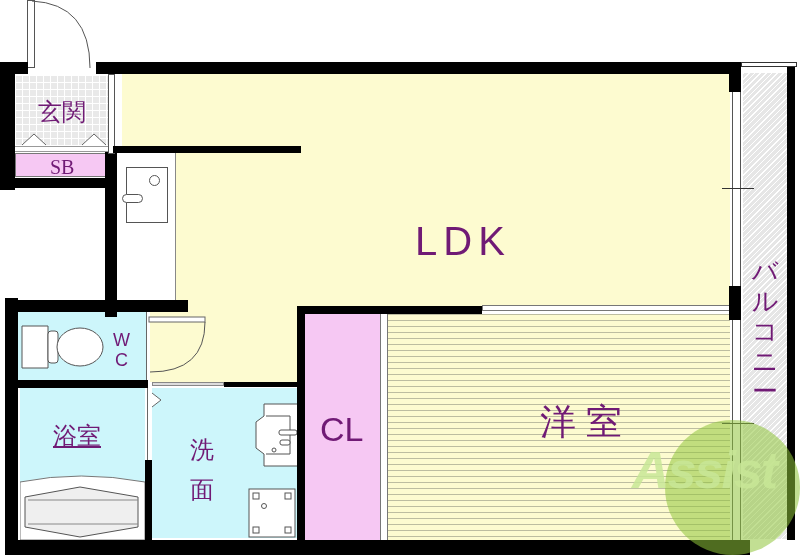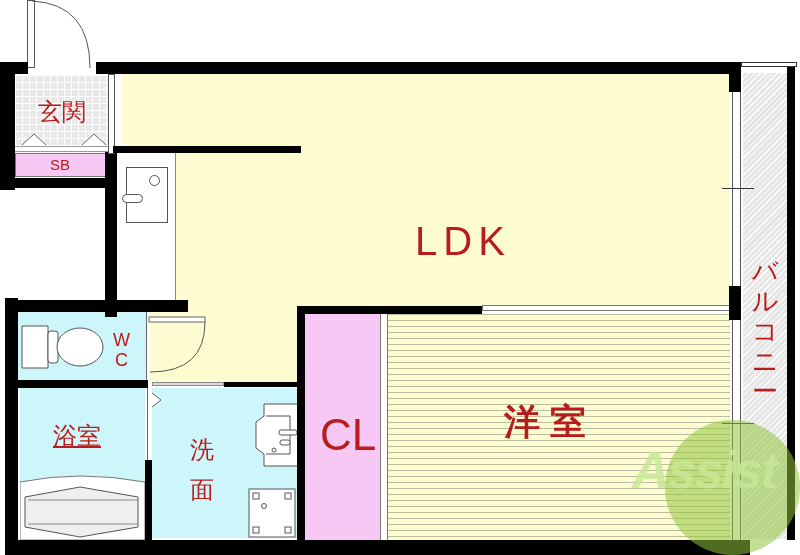--- a/index.html
+++ b/index.html
@@ -1,25 +1,25 @@
 <!DOCTYPE html>
 <html><head>
 <meta charset="utf-8">
 <style>
   html,body{margin:0;padding:0;background:#fff;}
   body{width:800px;height:555px;position:relative;overflow:hidden;font-family:"DejaVu Sans","Liberation Sans",sans-serif;}
   .abs{position:absolute;box-sizing:border-box;}
   .wall{position:absolute;background:#000;}
-  .room-label{position:absolute;color:#b91c1c;white-space:nowrap;}
+  .room-label{position:absolute;color:#701a75;white-space:nowrap;}
   .lbl-ldk{font-size:40px;letter-spacing:6px;font-family:"Liberation Sans",sans-serif;}
   .lbl-yoshitsu{font-size:36px;letter-spacing:10px;}
-  .lbl-cl{font-size:44px;font-family:"Liberation Sans",sans-serif;}
+  .lbl-cl{font-size:34px;font-family:"Liberation Sans",sans-serif;}
   .lbl-jp{font-size:24px;}
   .lbl-wc{font-size:18px;line-height:20px;font-family:"Liberation Sans",sans-serif;text-align:center;}
-  .lbl-sb{font-size:15px;font-family:Liberation Sans, sans-serif;}
+  .lbl-sb{font-size:20px;font-family:Liberation Serif, serif;}
   .lbl-balcony{font-size:26px;line-height:30px;text-align:center;width:30px;}
   .tiles{background-color:#e9e9e9;background-image:linear-gradient(#fff 1px,transparent 1px),linear-gradient(90deg,#fff 1px,transparent 1px);background-size:7px 7px;}
   .floor-lines{background-color:#fdfbd0;background-image:linear-gradient(#bdbda0 1px,transparent 1px);background-size:100% 6px;}
   .hatch{background-color:#e6e6e6;background-image:repeating-linear-gradient(135deg,#fff 0 1px,transparent 1px 4px);}
 </style>
 </head>
 <body>
 
 <div class="abs" style="left:0;top:0;width:800px;height:555px;">
 
@@ -104,21 +104,21 @@
   <svg class="abs" style="left:387px;top:314px;" width="12" height="226">
     <path d="M1 4 L9 10 L1 16" fill="#fff" stroke="#777"></path>
     <path d="M1 78 L9 84 L1 90" fill="#fff" stroke="#777"></path>
     <path d="M1 98 L9 104 L1 110" fill="#fff" stroke="#777"></path>
     <path d="M1 152 L9 158 L1 164" fill="#fff" stroke="#777"></path>
     <path d="M1 172 L9 178 L1 184" fill="#fff" stroke="#777"></path>
     <path d="M1 213 L9 219 L1 225" fill="#fff" stroke="#777"></path>
   </svg>
 
   <div class="abs floor-lines" style="left:388px;top:314px;width:342px;height:226px;"></div>
-  <div class="room-label lbl-yoshitsu" style="left:504px;top:398px;font-weight:bold;">洋室</div>
+  <div class="room-label lbl-yoshitsu" style="left:540px;top:398px;">洋室</div>
   <div class="abs" style="left:482px;top:305px;width:248px;height:6px;background:#fff;border:1px solid #777;"></div>
 
   <div class="abs hatch" style="left:743px;top:73px;width:44px;height:466px;"></div>
   <div class="room-label lbl-balcony" style="left:750px;top:256px;">
     <div>バ</div>
     <div>ル</div>
     <div>コ</div>
     <div>ニ</div>
     <div>ー</div>
   </div>

